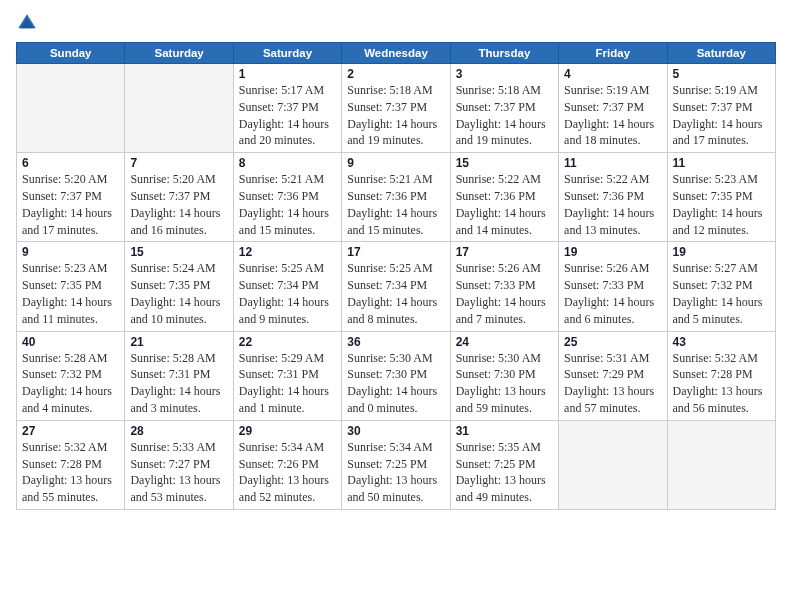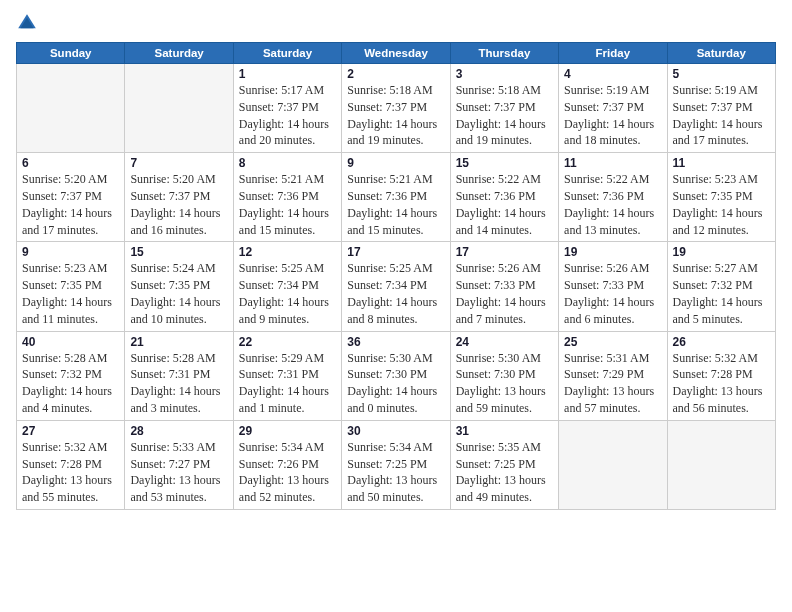--- a/index.html
+++ b/index.html
@@ -236,21 +236,21 @@
           </td>
           <td>
             <span class="day-number">24</span>
             <div class="day-info">Sunrise: 5:30 AM<br>Sunset: 7:30 PM<br>Daylight: 13 hours and 59 minutes.</div>
           </td>
           <td>
             <span class="day-number">25</span>
             <div class="day-info">Sunrise: 5:31 AM<br>Sunset: 7:29 PM<br>Daylight: 13 hours and 57 minutes.</div>
           </td>
           <td>
-            <span class="day-number">26</span>
+            <span class="day-number">43</span>
             <div class="day-info">Sunrise: 5:32 AM<br>Sunset: 7:28 PM<br>Daylight: 13 hours and 56 minutes.</div>
           </td>
         </tr>
         <tr>
           <td>
             <span class="day-number">27</span>
             <div class="day-info">Sunrise: 5:32 AM<br>Sunset: 7:28 PM<br>Daylight: 13 hours and 55 minutes.</div>
           </td>
           <td>
             <span class="day-number">28</span>

